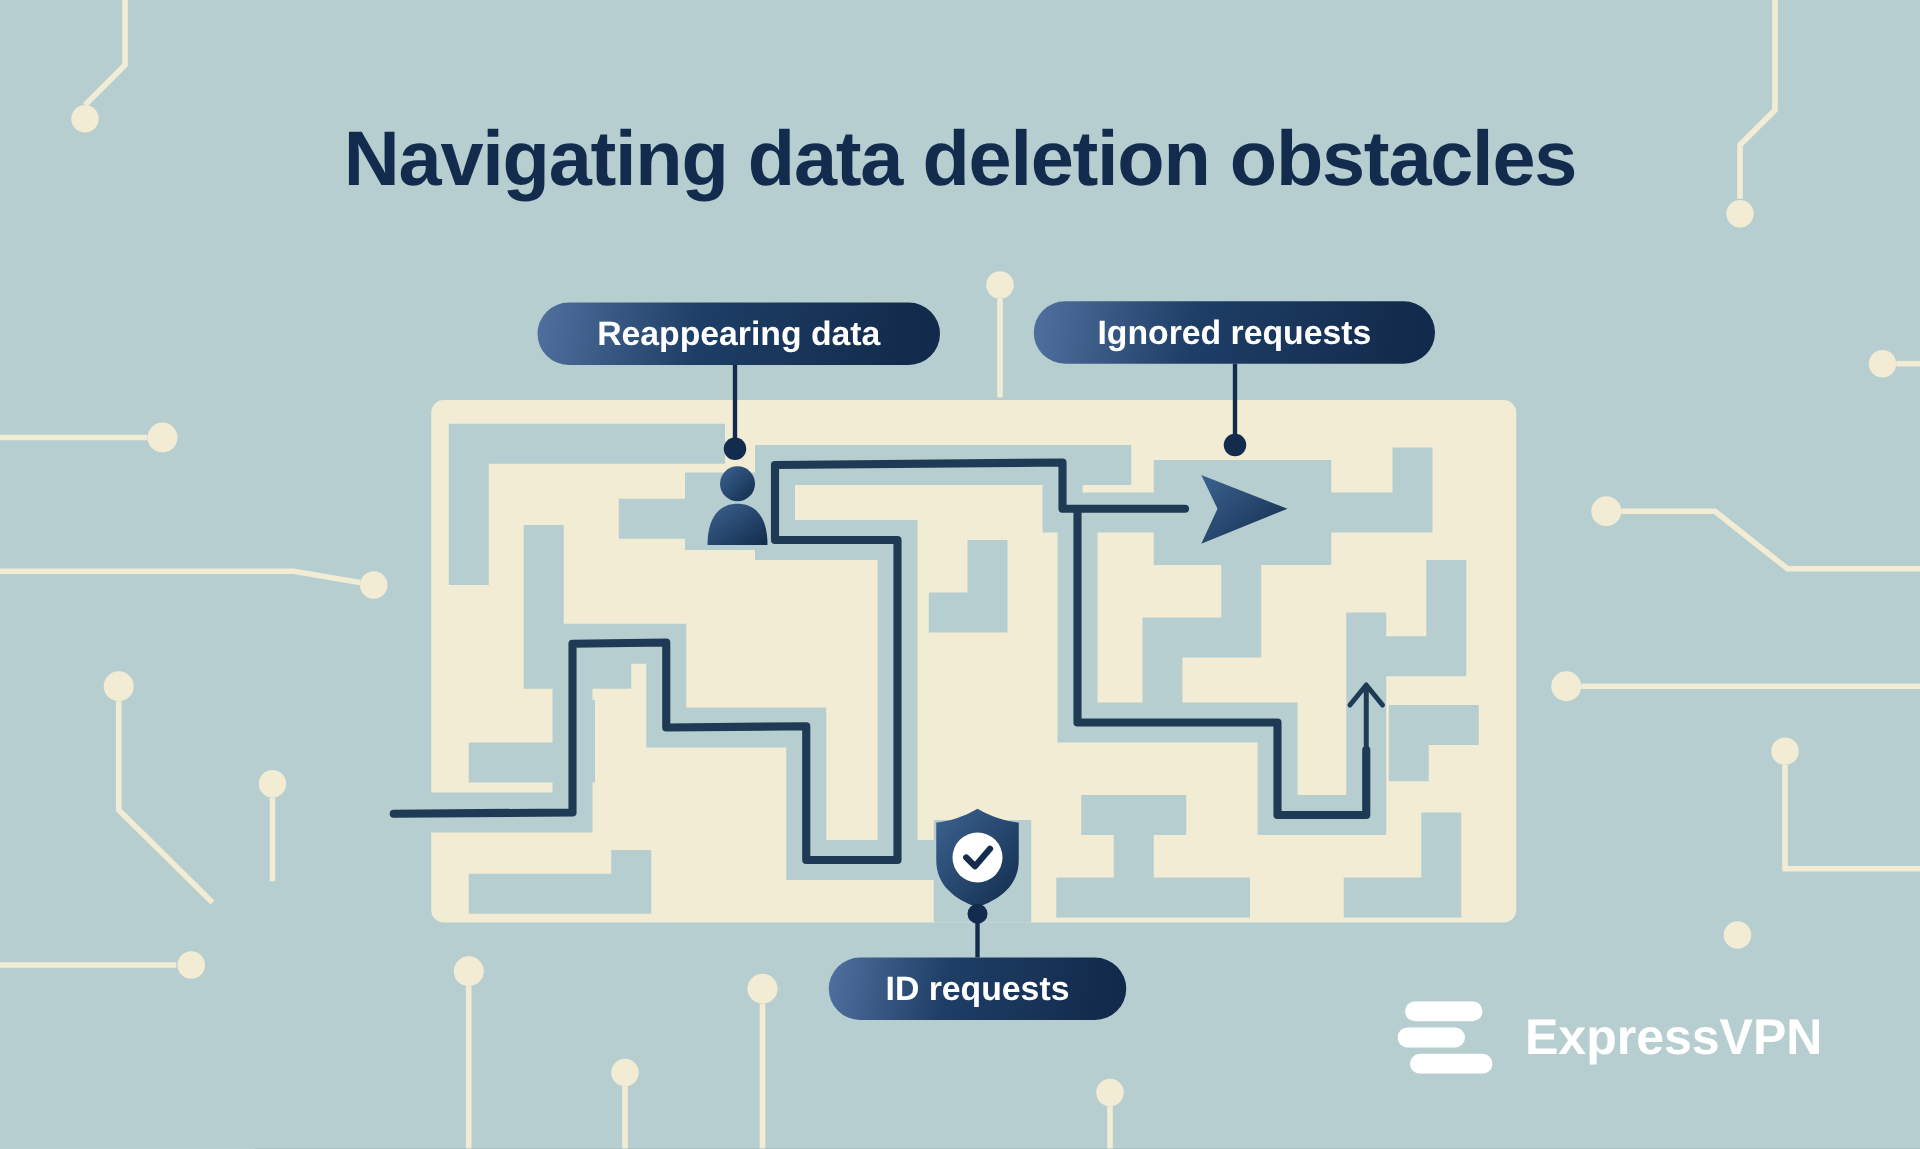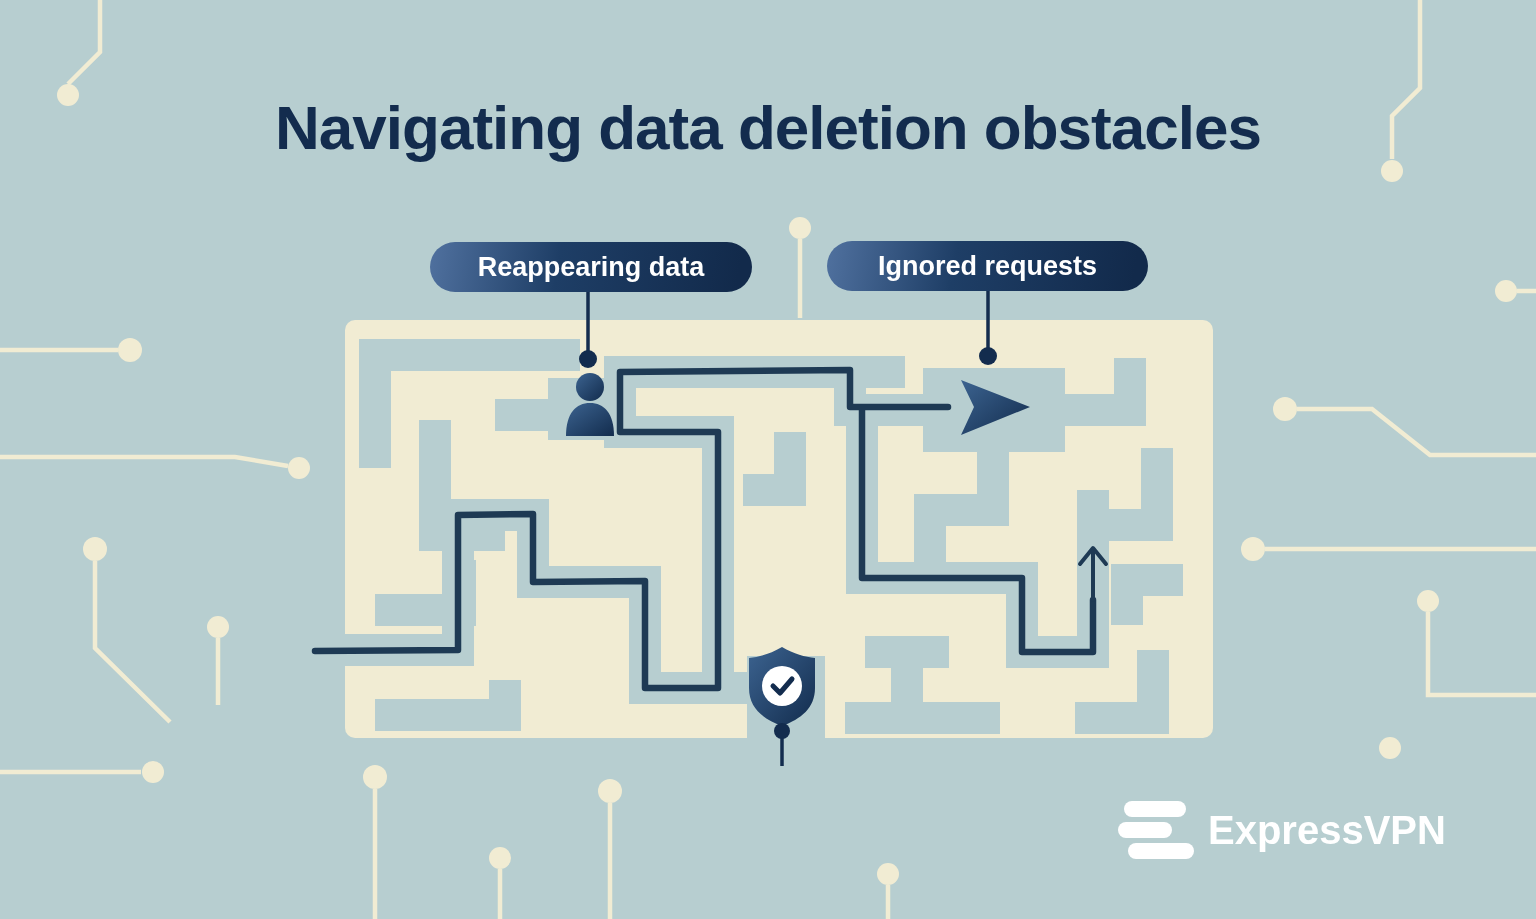--- a/index.html
+++ b/index.html
@@ -30,21 +30,21 @@
     background:linear-gradient(100deg,#50719f 0%,#1e3e66 40%,#122a4b 95%);
     color:#ffffff;font-size:27px;font-weight:700;
     box-sizing:border-box;padding:0 10px;
     white-space:nowrap;
   }
   .pill-reappearing{left:430px;top:242px;width:322px;}
   .pill-ignored{left:827px;top:241px;width:321px;}
   .pill-id{left:663px;top:766px;width:238px;}
   .brand{
     position:absolute;left:1118px;top:801px;
-    display:flex;align-items:center;gap:14px;text-align:right;
+    display:flex;align-items:center;gap:26px;text-align:right;
   }
   .brand-text{
     color:#ffffff;font-size:40px;font-weight:700;letter-spacing:0;
   }
 </style>
 </head>
 <body>
 
 <div class="canvas">
 
@@ -151,20 +151,23 @@
   </svg>
 
   <h1 class="title">Navigating data deletion obstacles</h1>
 
   <div class="pill pill-ignored">
     <span>Ignored requests</span>
   </div>
   <div class="pill pill-reappearing">
     <span>Reappearing data</span>
   </div>
+  <div class="pill pill-id">
+    <span>ID requests</span>
+  </div>
 
   <div class="brand">
     <svg width="76" height="58" viewBox="0 0 76 58">
       <g fill="#ffffff">
         <rect x="6" y="0" width="62" height="16" rx="8"></rect>
         <rect x="0" y="21" width="54" height="16" rx="8"></rect>
         <rect x="10" y="42" width="66" height="16" rx="8"></rect>
       </g>
     </svg>
     <span class="brand-text">ExpressVPN</span>

